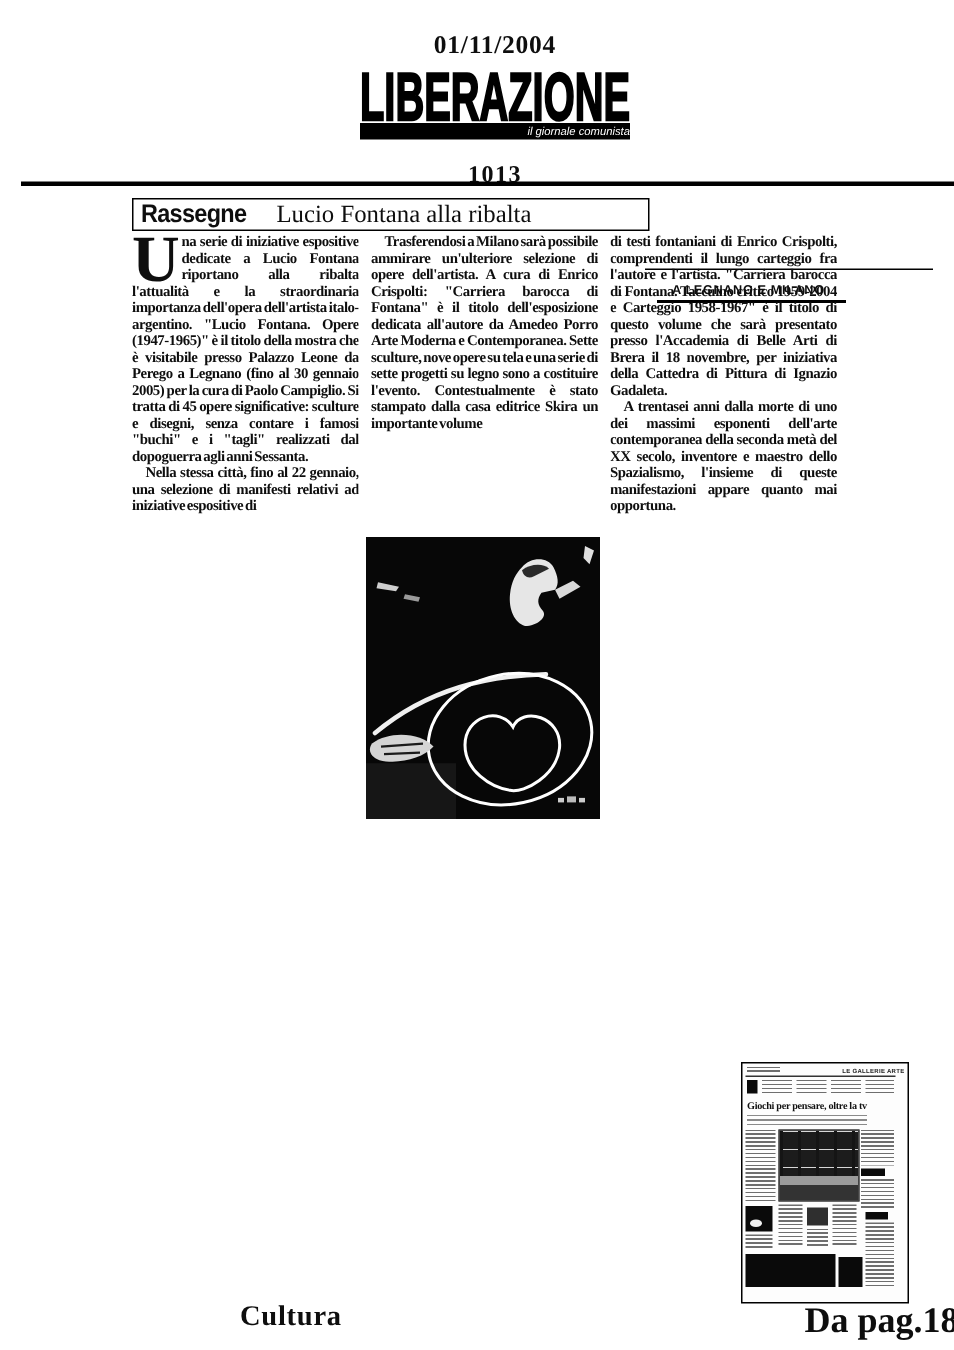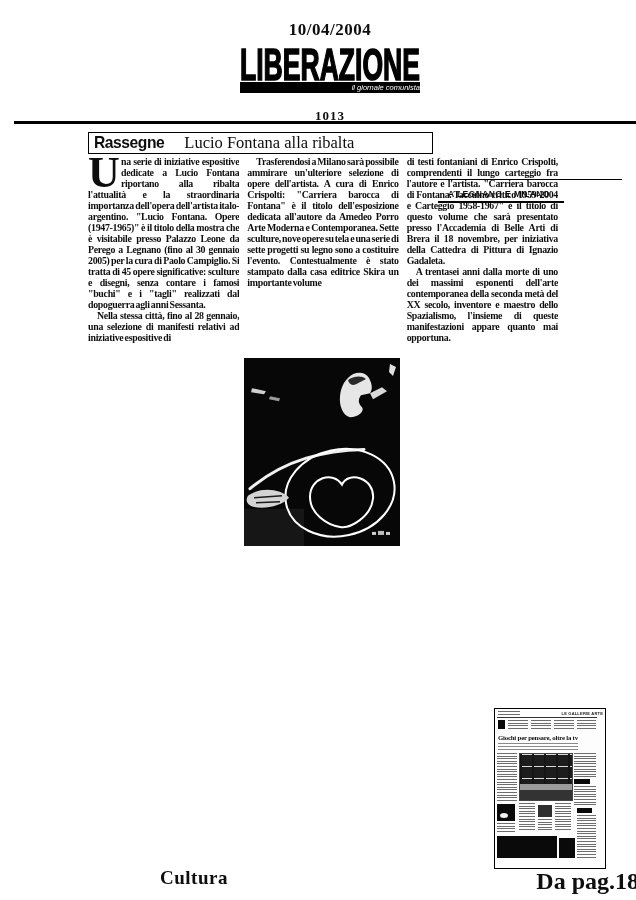--- a/index.html
+++ b/index.html
@@ -9,21 +9,21 @@
   
   .pagenum{position:absolute;top:6px;right:18px;font-size:13px;letter-spacing:1px;}
 
   
   .masthead{position:absolute;top:20px;left:210px;width:240px;text-align:center;}
   .mast-date{font-weight:bold;font-size:17px;letter-spacing:.5px;}
   .mast-logo{display:block;margin:0 auto;}
   .mast-bar{width:180px;margin:-5px auto 15px;height:11px;background:#000;color:#fff;
             font-family:"Liberation Sans",sans-serif;font-style:italic;font-size:7.5px;
             line-height:11px;text-align:right;}
-  .mast-num{font-weight:bold;font-size:13px;margin-top:3px;letter-spacing:1px;}
+  .mast-num{font-weight:bold;font-size:16px;margin-top:3px;letter-spacing:1px;}
   .rule-thick{position:absolute;top:121px;left:14px;right:14px;height:3px;background:#000;}
 
   
   .headrow{position:absolute;top:131px;left:88px;width:534px;height:24px;}
   .headbox{position:absolute;left:0;top:1px;width:338px;height:20px;
            border:1.5px solid #000;display:flex;align-items:center;padding-left:5px;box-sizing:content-box;}
   .kicker{font-family:"Liberation Sans",sans-serif;font-weight:bold;font-size:17px;
           letter-spacing:-.5px;transform:scaleX(.92);transform-origin:left center;white-space:nowrap;}
   .headtitle{font-size:16.5px;margin-left:14px;white-space:nowrap;}
   .loctag{position:absolute;left:342px;right:0;top:0;border-top:1.5px solid #000;padding-top:3px;margin-top:48px;}
@@ -66,21 +66,21 @@
   .foot-source{position:absolute;top:868px;right:33px;font-weight:bold;font-size:24px;}
 </style>
 </head>
 <body>
 
 <div id="page">
 
   <div class="pagenum">14</div>
 
   <div class="masthead">
-    <div class="mast-date">10/04/2004</div>
+    <div class="mast-date">01/11/2004</div>
     <svg class="mast-logo" width="240" height="47" viewBox="0 0 240 47">
       <text x="120" y="40" text-anchor="middle" textLength="180" lengthAdjust="spacingAndGlyphs" font-family="Liberation Sans, sans-serif" font-weight="bold" font-size="45" fill="#000" stroke="#000" stroke-width="1.6">LIBERAZIONE</text>
     </svg>
     <div class="mast-bar">il giornale comunista</div>
     <div class="mast-num">1013</div>
   </div>
   <div class="rule-thick"></div>
 
   <div class="headrow">
     <div class="headbox">
@@ -89,21 +89,21 @@
     </div>
     <div class="loctag">
       <span class="label">A LEGNANO E MILANO</span>
     </div>
   </div>
 
   <div class="cols">
     <div class="col">
       <span class="dropcap">U</span>
     <p>na serie di iniziative espositive dedicate a Lucio Fontana riportano alla ribalta l'attualità e la straordinaria importanza dell'opera dell'artista italo-argentino. "Lucio Fontana. Opere (1947-1965)" è il titolo della mostra che è visitabile presso Palazzo Leone da Perego a Legnano (fino al 30 gennaio 2005) per la cura di Paolo Campiglio. Si tratta di 45 opere significative: sculture e disegni, senza contare i famosi "buchi" e i "tagli" realizzati dal dopoguerra agli anni Sessanta.</p>
-        <p class="indent">Nella stessa città, fino al 28 gennaio, una selezione di manifesti relativi ad iniziative espositive di</p>
+        <p class="indent">Nella stessa città, fino al 22 gennaio, una selezione di manifesti relativi ad iniziative espositive di</p>
       </div>
     <div class="col">
         <p class="indent">Trasferendosi a Milano sarà possibile ammirare un'ulteriore selezione di opere dell'artista. A cura di Enrico Crispolti: "Carriera barocca di Fontana" è il titolo dell'esposizione dedicata all'autore da Amedeo Porro Arte Moderna e Contemporanea. Sette sculture, nove opere su tela e una serie di sette progetti su legno sono a costituire l'evento. Contestualmente è stato stampato dalla casa editrice Skira un importante volume</p>
       </div>
     <div class="col">
         <p>di testi fontaniani di Enrico Crispolti, comprendenti il lungo carteggio fra l'autore e l'artista. "Carriera barocca di Fontana. Taccuino critico 1959-2004 e Carteggio 1958-1967" è il titolo di questo volume che sarà presentato presso l'Accademia di Belle Arti di Brera il 18 novembre, per iniziativa della Cattedra di Pittura di Ignazio Gadaleta.</p>
         <p class="indent">A trentasei anni dalla morte di uno dei massimi esponenti dell'arte contemporanea della seconda metà del XX secolo, inventore e maestro dello Spazialismo, l'insieme di queste manifestazioni appare quanto mai opportuna.</p>
       </div>
   </div>
 

